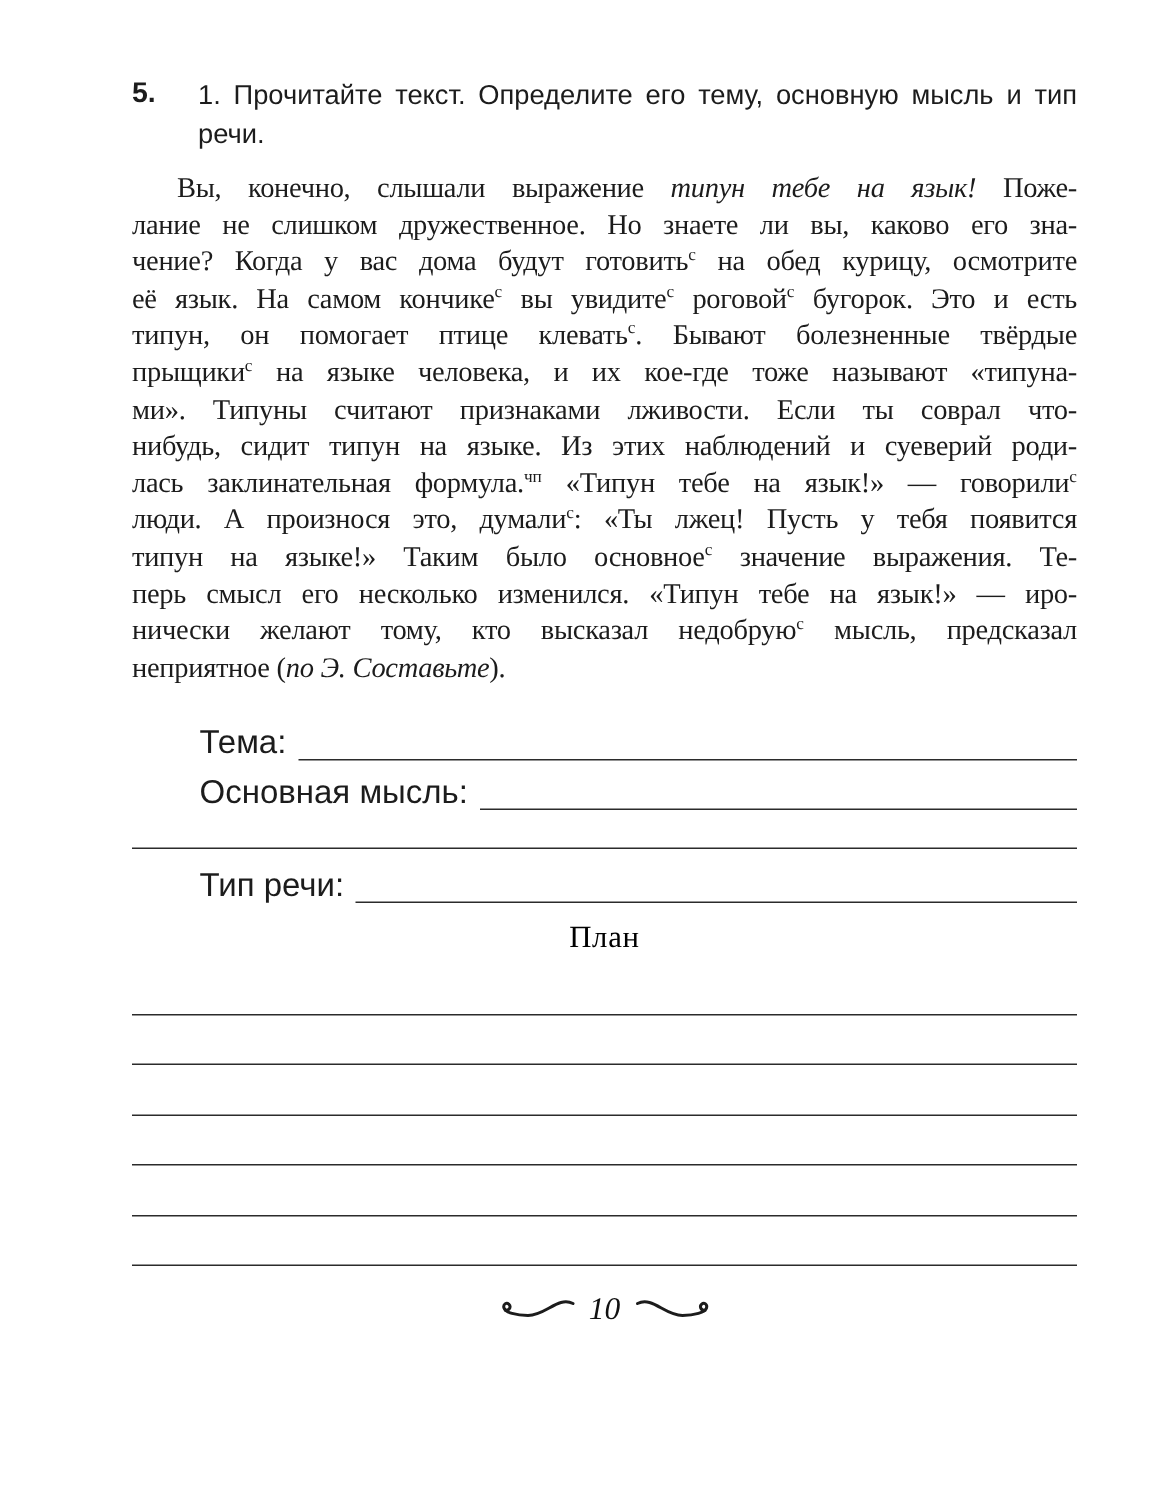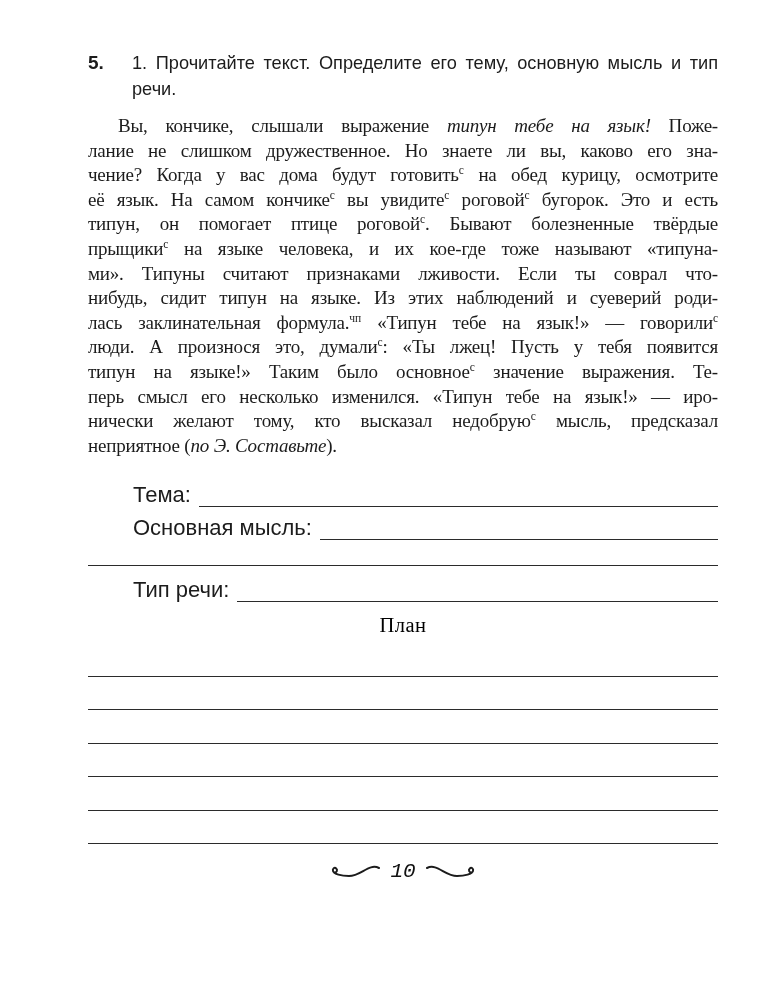--- a/index.html
+++ b/index.html
@@ -58,45 +58,45 @@
     font-size:20.5px;color:#000000;letter-spacing:0.5px;
   }
   .writing-lines{margin-top:6px;}
   .wline{height:32.5px;border-bottom:1.6px solid #2b2b2b;}
 
   
   .footer{
     margin-top:16px;display:flex;justify-content:center;align-items:center;gap:9px;
   }
   .pagenum{
-    font-family:Liberation Mono, monospace;font-style:italic;
+    font-family:Liberation Serif, serif;font-style:italic;
     font-size:21px;color:#111;
   }
   .flourish{display:block;}
   .flourish.right{transform:scaleX(-1);}
 </style>
 </head>
 <body>
 
 <div class="page">
 
   <div class="task1">
     <div class="exnum">5.</div>
     <div class="sansblock" style="flex:1;">
         <div class="tline"><span>1. Прочитайте текст. Определите его тему, основную мысль и тип</span></div>
         <div class="tline"><span>речи.</span></div>
       </div>
   </div>
 
   <div class="passage">
-      <div class="tline"><span>Вы, кончике, слышали выражение </span><span class="it">типун тебе на язык!</span><span> Поже-</span></div>
+      <div class="tline"><span>Вы, конечно, слышали выражение </span><span class="it">типун тебе на язык!</span><span> Поже-</span></div>
       <div class="tline"><span>лание не слишком дружественное. Но знаете ли вы, каково его зна-</span></div>
       <div class="tline"><span>чение? Когда у вас дома будут готовить</span><span class="sup">с</span><span> на обед курицу, осмотрите</span></div>
       <div class="tline"><span>её язык. На самом кончике</span><span class="sup">с</span><span> вы увидите</span><span class="sup">с</span><span> роговой</span><span class="sup">с</span><span> бугорок. Это и есть</span></div>
-      <div class="tline"><span>типун, он помогает птице роговой</span><span class="sup">с</span><span>. Бывают болезненные твёрдые</span></div>
+      <div class="tline"><span>типун, он помогает птице клевать</span><span class="sup">с</span><span>. Бывают болезненные твёрдые</span></div>
       <div class="tline"><span>прыщики</span><span class="sup">с</span><span> на языке человека, и их кое-где тоже называют «типуна-</span></div>
       <div class="tline"><span>ми». Типуны считают признаками лживости. Если ты соврал что-</span></div>
       <div class="tline"><span>нибудь, сидит типун на языке. Из этих наблюдений и суеверий роди-</span></div>
       <div class="tline"><span>лась заклинательная формула.</span><span class="sup">чп</span><span> «Типун тебе на язык!» — говорили</span><span class="sup">с</span></div>
       <div class="tline"><span>люди. А произнося это, думали</span><span class="sup">с</span><span>: «Ты лжец! Пусть у тебя появится</span></div>
       <div class="tline"><span>типун на языке!» Таким было основное</span><span class="sup">с</span><span> значение выражения. Те-</span></div>
       <div class="tline"><span>перь смысл его несколько изменился. «Типун тебе на язык!» — иро-</span></div>
       <div class="tline"><span>нически желают тому, кто высказал недобрую</span><span class="sup">с</span><span> мысль, предсказал</span></div>
       <div class="tline"><span>неприятное (</span><span class="it">по Э. Составьте</span><span>).</span></div>
     </div>

